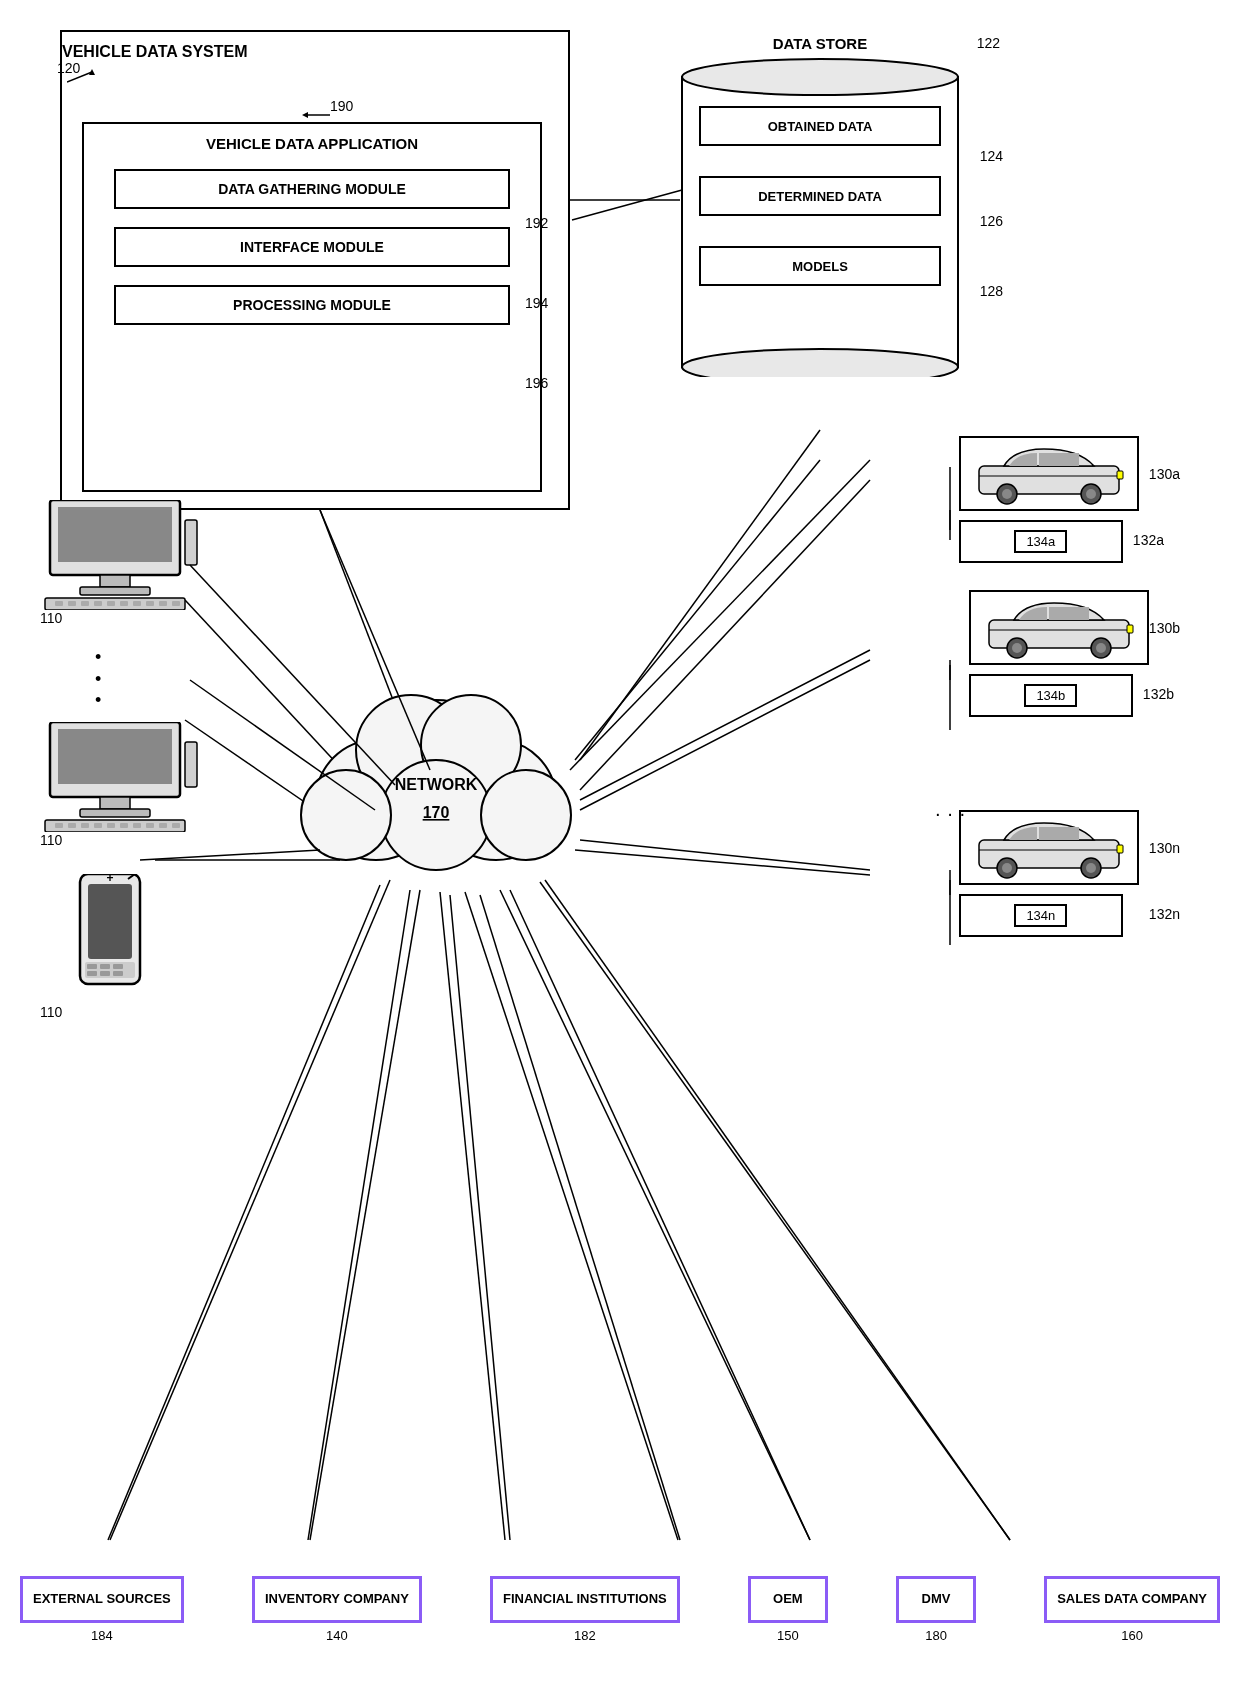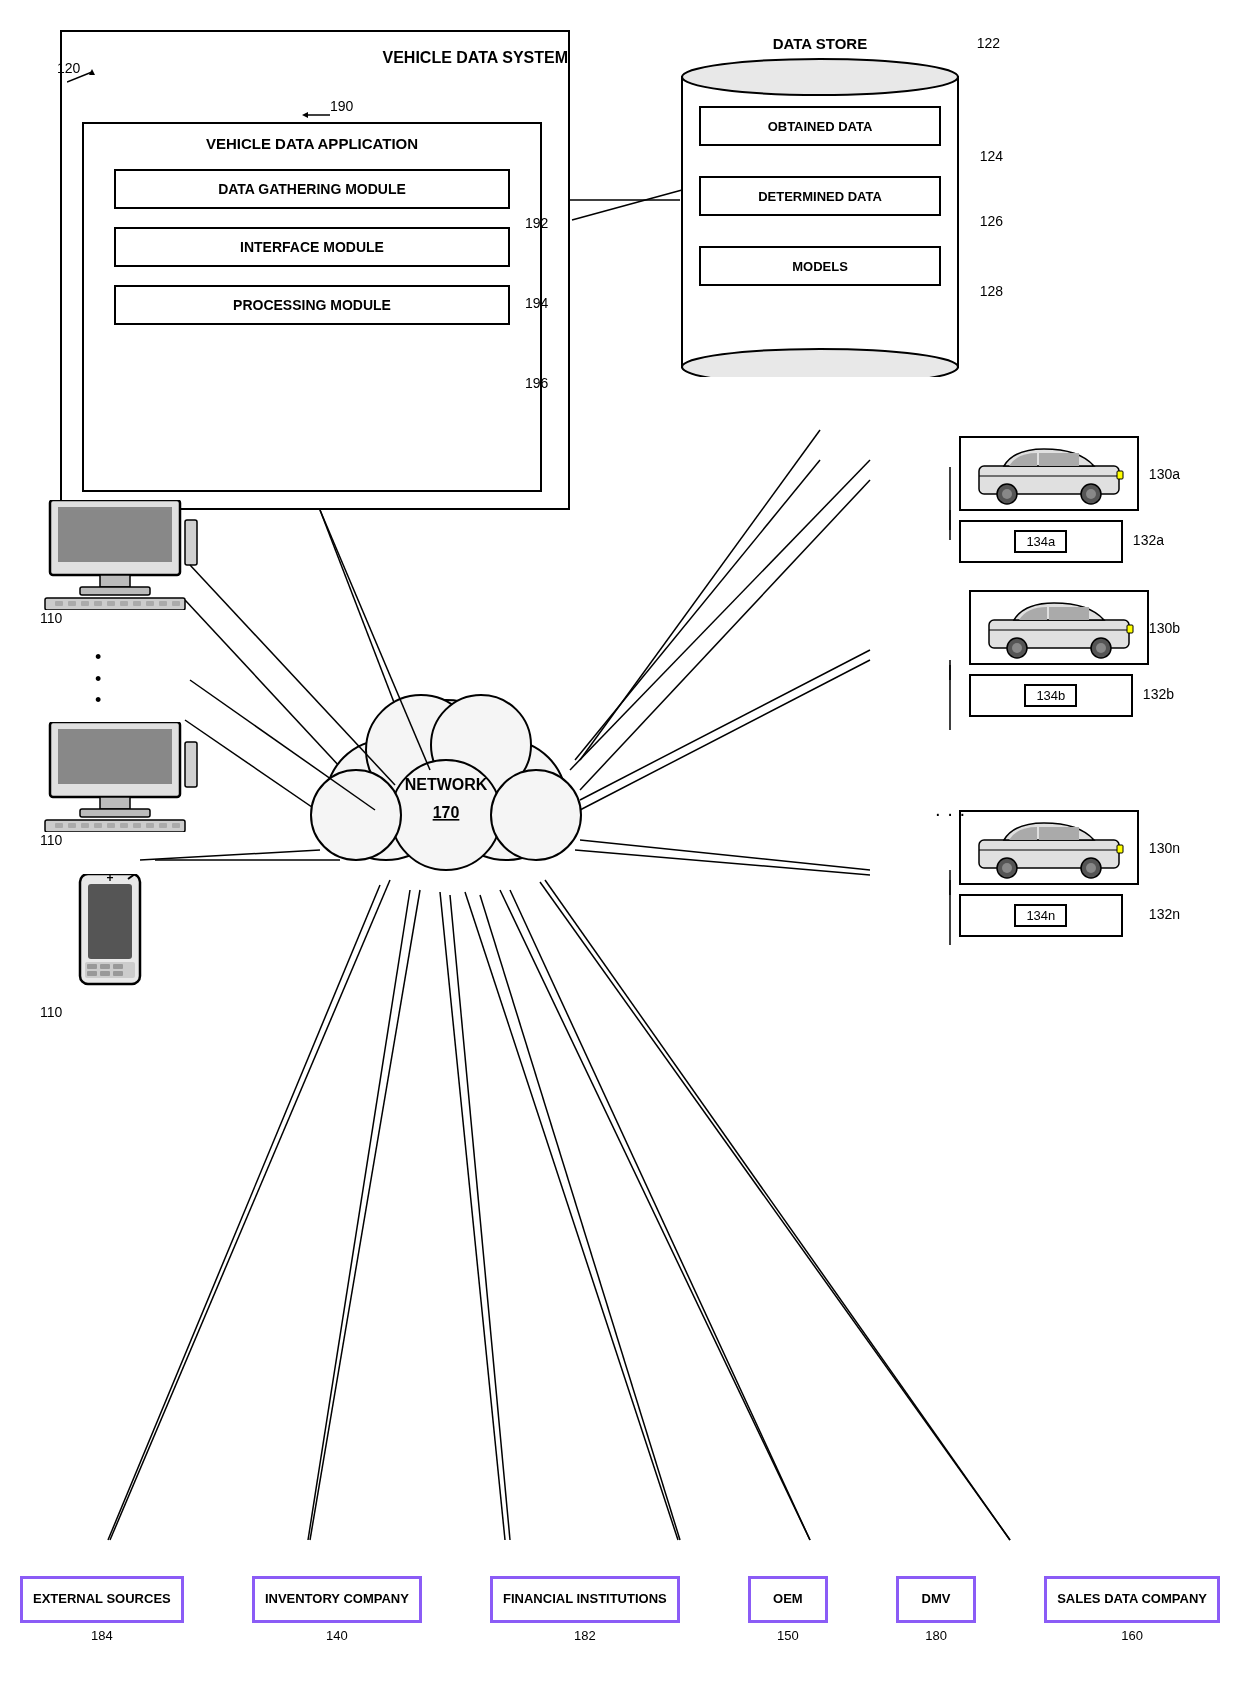--- a/index.html
+++ b/index.html
@@ -33,26 +33,25 @@
       position: absolute;
       top: 30px;
       left: 60px;
       width: 510px;
       height: 480px;
       border: 2px solid #000;
       background: #fff;
     }
 
     .vds-title {
-      text-align: right;
+      text-align: left;
       font-size: 16px;
       font-weight: bold;
       padding: 10px 0 5px 0;
       line-height: 1.3;
-      margin-top: 6px;
     }
 
     
     .vda-inner {
       position: absolute;
       top: 90px;
       left: 20px;
       width: 460px;
       height: 370px;
       border: 2px solid #000;
@@ -331,21 +330,21 @@
         <rect x="27" y="97" width="10" height="5" rx="1" fill="#999"></rect>
         <rect x="40" y="97" width="10" height="5" rx="1" fill="#999"></rect>
         <rect x="53" y="97" width="10" height="5" rx="1" fill="#999"></rect>
 
         <text x="50" y="8" text-anchor="middle" font-size="12" font-weight="bold" fill="#000">+</text>
       </svg>
     </div>
     <span class="ref-label" style="position:relative; top:-5px; left:0px; font-size:14px;">110</span>
   </div>
 
-  <div style="position:absolute; top: 660px; left: 276px;">
+  <div style="position:absolute; top: 660px; left: 266px;">
     <svg width="340" height="230">
 
       <g fill="#f5f5f5" stroke="#000" stroke-width="2">
         <circle cx="170" cy="120" r="80"></circle>
         <circle cx="110" cy="140" r="60"></circle>
         <circle cx="230" cy="140" r="60"></circle>
         <circle cx="145" cy="90" r="55"></circle>
         <circle cx="205" cy="85" r="50"></circle>
         <circle cx="170" cy="155" r="55"></circle>
         <circle cx="80" cy="155" r="45"></circle>

